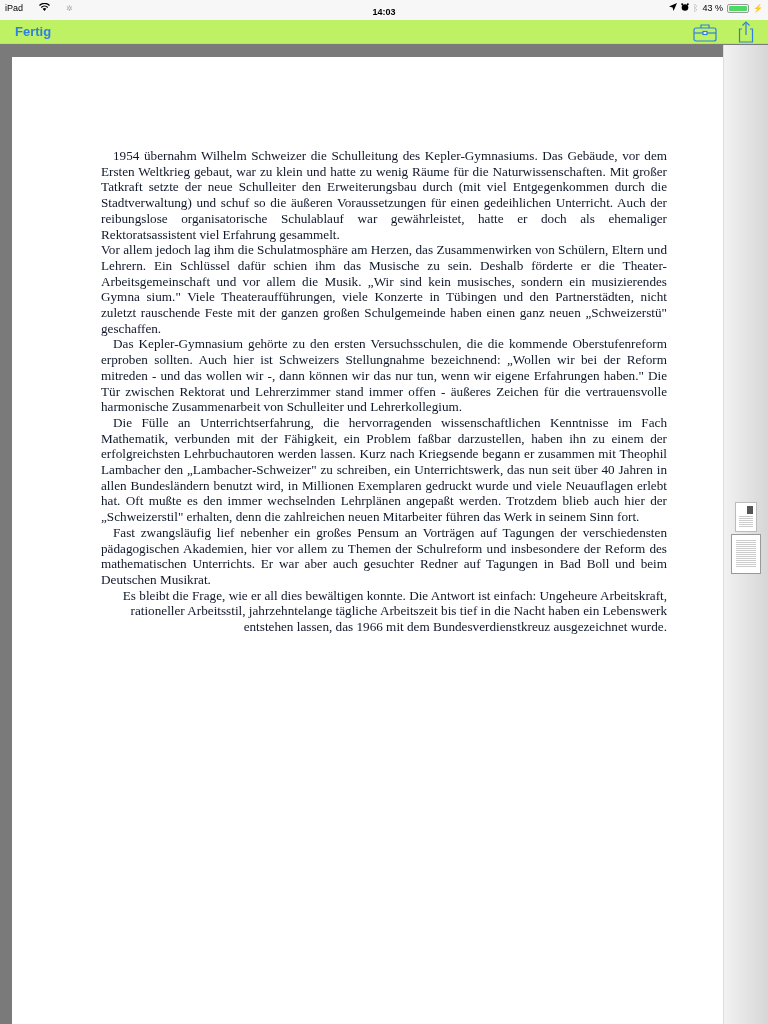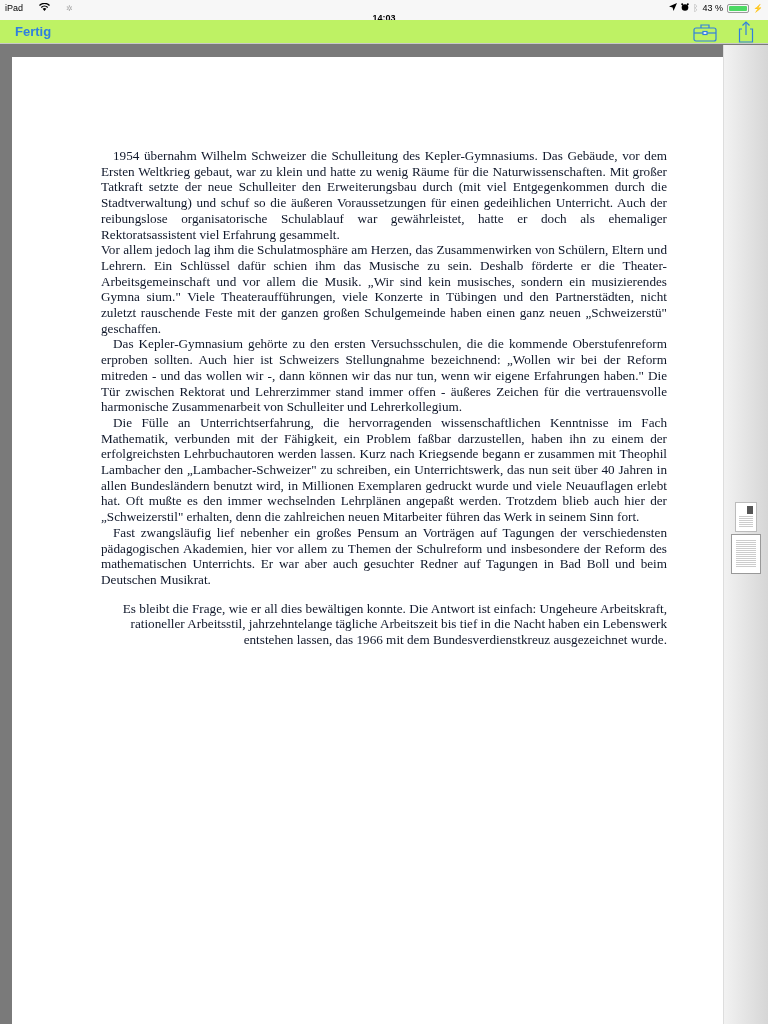--- a/index.html
+++ b/index.html
@@ -4,21 +4,21 @@
   <style>
     * { box-sizing: border-box; margin: 0; padding: 0; }
     html, body { width: 768px; height: 1024px; overflow: hidden; background: #7a7a7a; }
     body { position: relative; font-family: "Liberation Sans", sans-serif; }
 
     .status-bar {
       position: absolute; left: 0; top: 0; width: 768px; height: 20px;
       background: #f7f7f7; font-size: 9px; color: #000;
     }
     .status-left { position: absolute; left: 5px; top: 3px; display: flex; align-items: center; gap: 16px; }
-    .status-time { position: absolute; left: 0; width: 768px; top: 13px; text-align: center; font-size: 9px; font-weight: bold; }
+    .status-time { position: absolute; left: 0; width: 768px; top: 7px; text-align: center; font-size: 9px; font-weight: bold; }
     .status-right { position: absolute; right: 5px; top: 3px; display: flex; align-items: center; gap: 4px; }
     .battery { display: inline-block; width: 22px; height: 9px; border: 1px solid #999; border-radius: 2px; padding: 1px; position: relative; }
     .battery-fill { height: 100%; background: #4cd964; border-radius: 1px; }
     .bolt { font-size: 8px; }
 
     .nav-bar {
       position: absolute; left: 0; top: 20px; width: 768px; height: 24px;
       background: #bef264; border-bottom: 1px solid #c8c8c8;
     }
     .nav-done {
@@ -51,21 +51,21 @@
     .thumb .lines { position: absolute; left: 3px; right: 3px; bottom: 3px; top: 13px;
       background: repeating-linear-gradient(to bottom, #aaa 0 1px, transparent 1px 2px); opacity: .6; }
     .thumb.t2 .lines { top: 5px; bottom: 6px; left: 4px; right: 4px; }
 
     .text {
       position: absolute; left: 101px; top: 148px; width: 566px;
       font-family: "Liberation Serif", serif; font-size: 13.2px; line-height: 15.7px; color: #0f172a;
     }
     .para { text-align: justify; text-align-last: left; }
     .para.indent { text-indent: 12px; }
-    .para.closing { text-align: right; text-align-last: right; margin-top: 13px; }
+    .para.closing { text-align: right; text-align-last: right; }
     .signature { text-align: right; }
   </style>
 </head>
 <body>
 
 <div class="status-bar">
   <div class="status-left">
     <span>iPad</span>
     <span>
       <svg width="11" height="8" viewBox="0 0 11 8">

